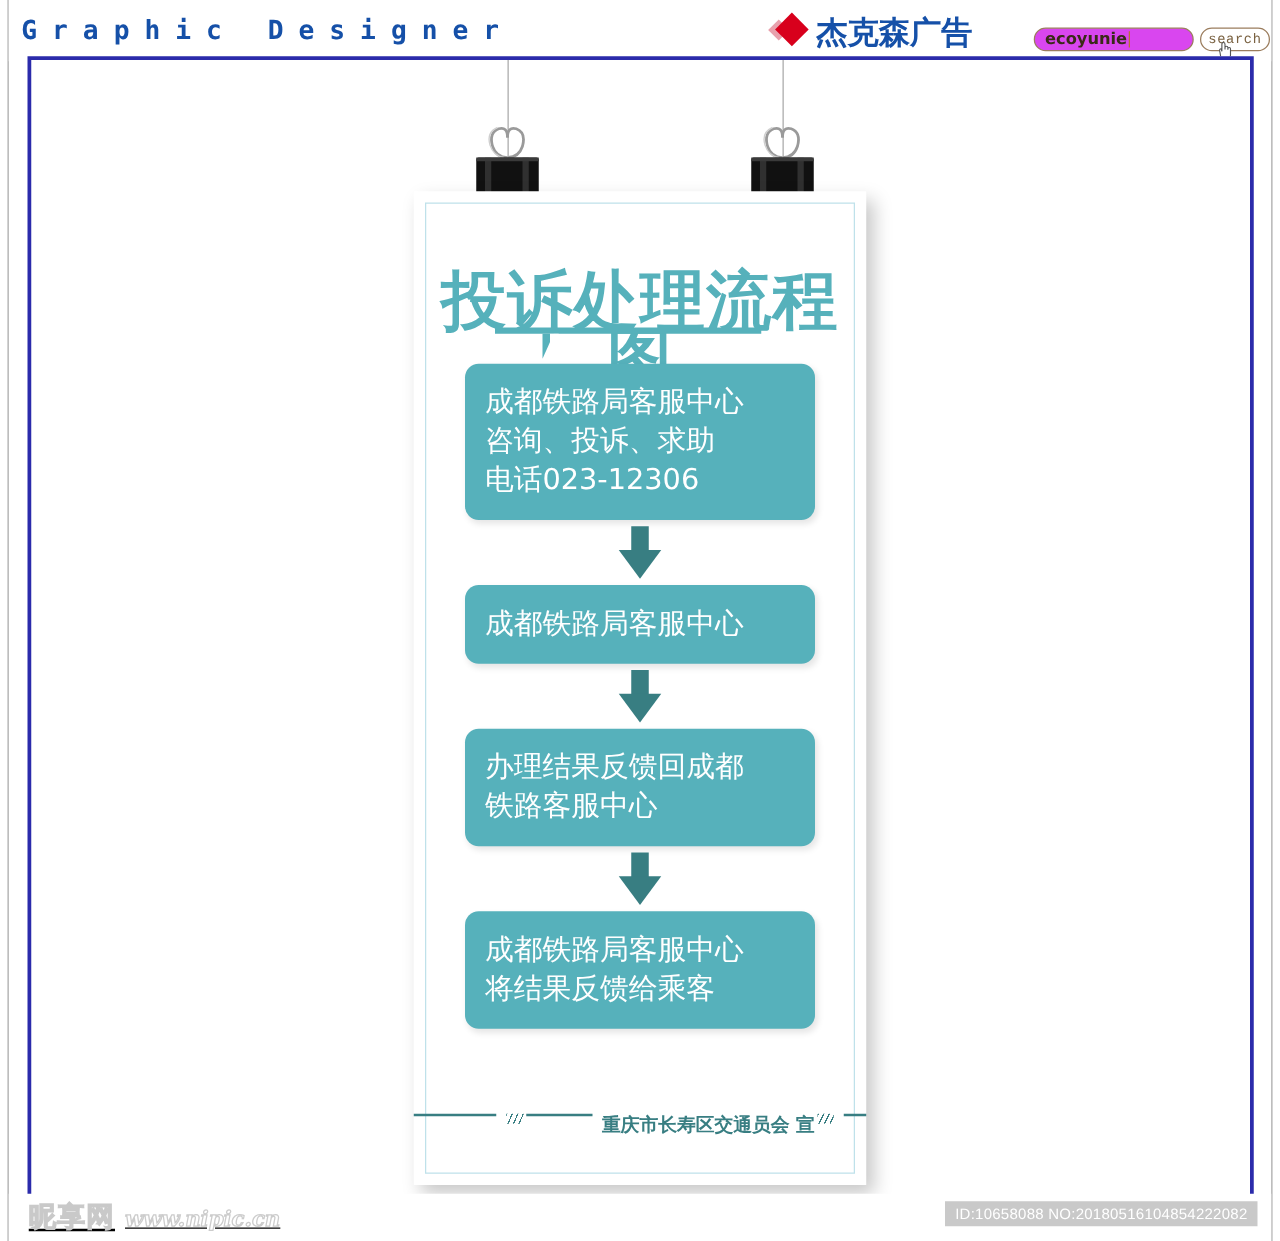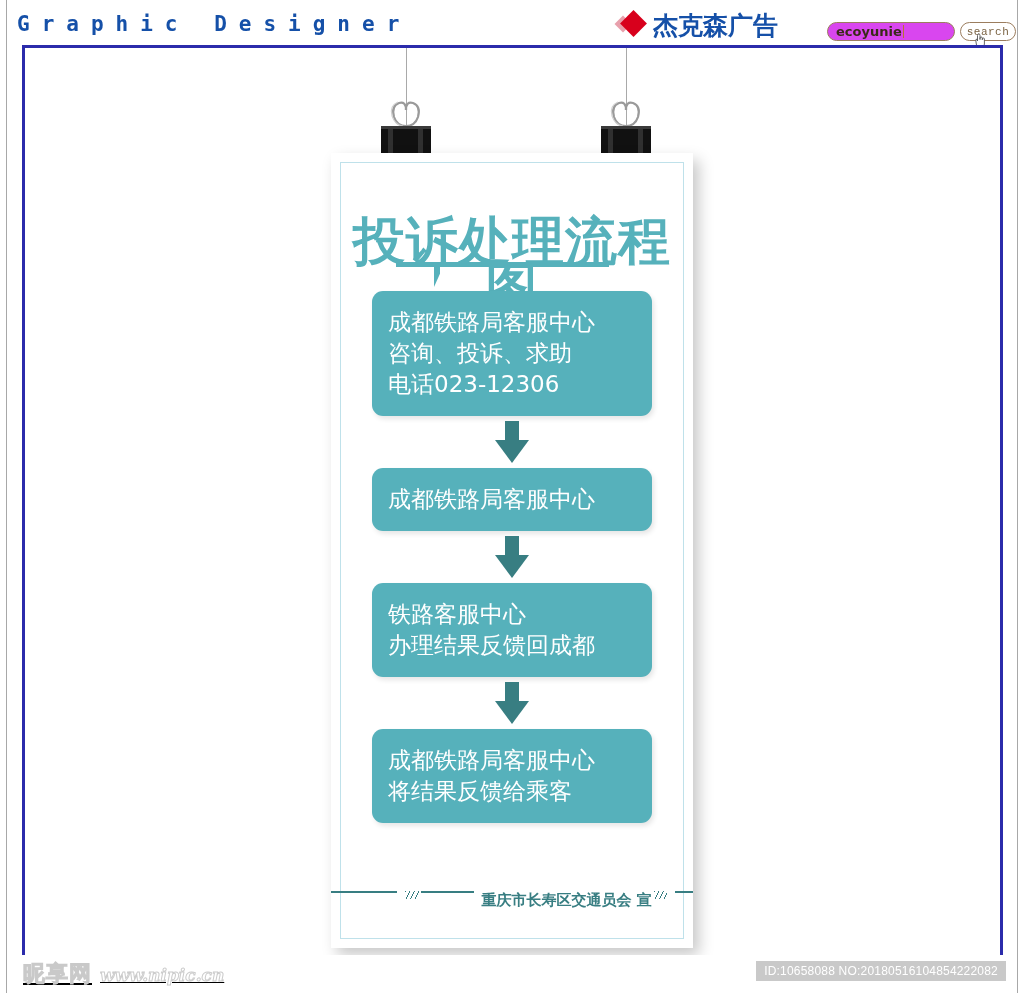--- a/index.html
+++ b/index.html
@@ -471,22 +471,22 @@
         </div>
 
         <div class="flow-arrow">
           <div class="arrow-shape">
             <div class="stem"></div>
               <div class="head"></div>
           </div>
         </div>
 
         <div class="flow-box">
+          <div class="line">办理结果反馈回成都</div>
           <div class="line">铁路客服中心</div>
-          <div class="line">办理结果反馈回成都</div>
         </div>
 
         <div class="flow-arrow">
           <div class="arrow-shape">
             <div class="stem"></div>
               <div class="head"></div>
           </div>
         </div>
 
         <div class="flow-box">

